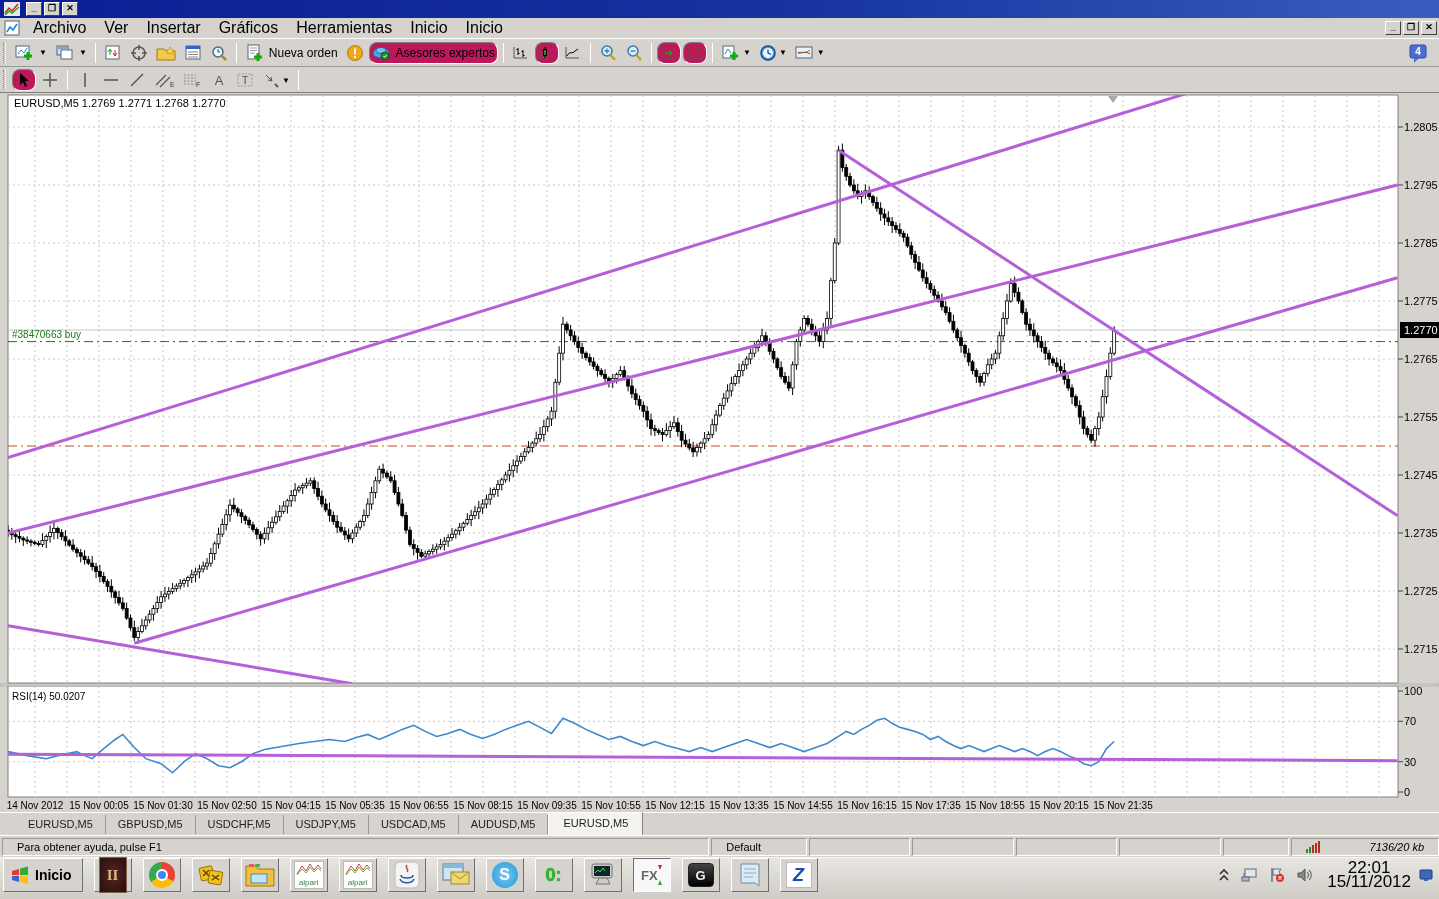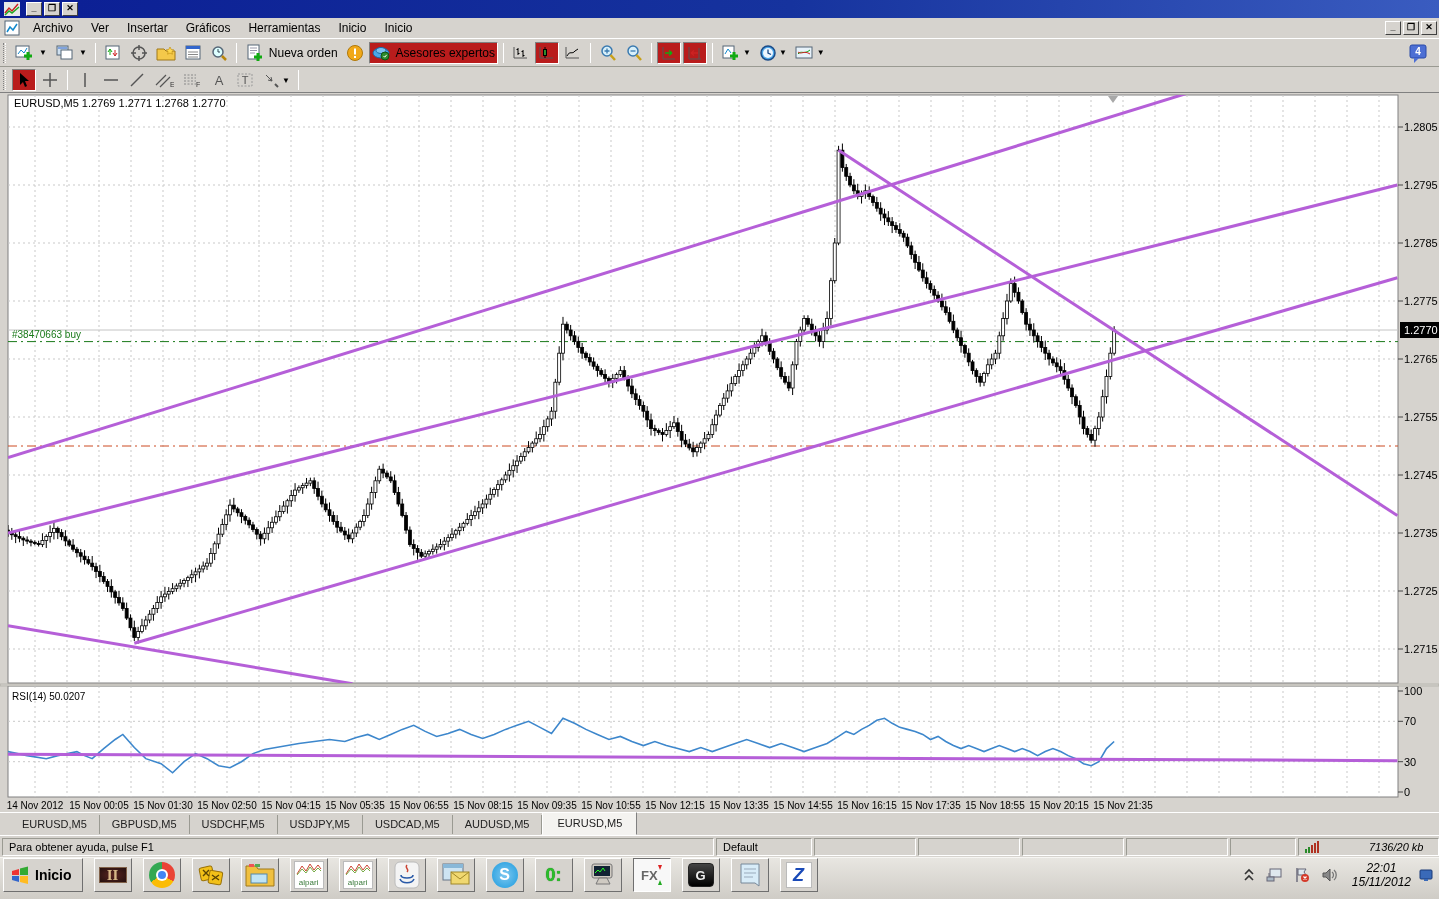--- a/index.html
+++ b/index.html
@@ -9,68 +9,68 @@
   
   .titlebar { position:absolute; left:0; top:0; width:1439px; height:18px;
     background:linear-gradient(to right,#0b1e94 0%,#16339e 55%,#3a5cc0 100%);
     display:flex; align-items:center; padding:0 2px; }
   .titlebar .ticon { width:16px; height:14px; margin:0 4px 0 2px; }
   .titlebar .ttext { color:#fff; font-weight:bold; font-size:12px; flex:1; white-space:nowrap; }
   .winbtn { width:16px; height:14px; background:#d6d3ce; border:1px solid; border-color:#fff #404040 #404040 #fff;
     font-size:9px; line-height:11px; text-align:center; color:#000; margin-left:2px; font-weight:bold; }
   .menubar { position:absolute; left:0; top:18px; width:1439px; height:21px; background:#d6d3ce;
     display:flex; align-items:center; border-bottom:1px solid #fff; }
-  .menu-item { font-size:12px; color:#000; padding:2px 9px; }
+  .menu-item { font-size:16px; color:#000; padding:2px 9px; }
   .mdi-icon { width:16px; height:16px; margin:0 4px; }
   .childbtns { margin-left:auto; display:flex; margin-right:2px; }
 
   .toolbar { position:absolute; left:0; width:1439px; background:#d6d3ce; display:flex; align-items:center; }
   .tb1 { top:39px; height:28px; border-bottom:1px solid #9a9a92; }
   .tb2 { top:68px; height:25px; border-bottom:1px solid #808080; }
   .grip { width:3px; height:20px; border-left:1px dotted #808080; border-right:1px dotted #fff; margin:0 5px 0 3px; }
   .tbtn { height:22px; min-width:24px; display:flex; align-items:center; justify-content:center;
     border:1px solid transparent; margin:0 1px; padding:0 2px; }
   .tbtn.pressed { border-color:#808080 #fff #fff #808080;
-    background:#b91c1c; }
+    background:#be185d;border-radius:8px; }
   .tbtn .cap { font-size:12px; color:#000; margin-left:4px; white-space:nowrap; }
   .tsep { width:1px; height:20px; background:#9a9a92; border-right:1px solid #fff; margin:0 4px; }
   .drop { font-size:8px; color:#000; margin-left:2px; }
   .tfbtn { font-size:11px; color:#333; padding:3px 7px; border:1px solid transparent; margin:0 1px; }
   .tfbtn.on { border-color:#808080 #fff #fff #808080; background:#e7e5e0; }
   .notif { position:absolute; right:8px; top:42px; width:26px; height:24px; display:flex; align-items:center; justify-content:center; }
 
   
   .chartwrap { position:absolute; left:0; top:93px; width:1439px; height:719px; background:#d6d3ce; }
   svg text { font-family:"Liberation Sans",sans-serif; }
 
   
   .tabsbar { position:absolute; left:0; top:812px; width:1439px; height:23px; background:#d6d3ce;
-    display:flex; align-items:flex-end; padding-left:10px; border-top:1px solid #fff; }
+    display:flex; align-items:flex-end; padding-left:16px; border-top:1px solid #fff; }
   .tab { font-size:11px; color:#222; padding:3px 12px 4px; border-right:1px solid #9a9a92; margin-bottom:1px; white-space:nowrap; }
   .tab.active { background:#f4f3f0; border:1px solid; border-color:#fff #808080 #f4f3f0 #fff; margin-bottom:0;
     padding:4px 14px 5px; font-weight:normal; }
 
   
   .statusbar { position:absolute; left:0; top:835px; width:1439px; height:22px; background:#d6d3ce;
     border-top:1px solid #fff; display:flex; align-items:center; font-size:11px; color:#000; }
   .scell { height:18px; border:1px solid; border-color:#9a9a92 #fff #fff #9a9a92; margin-left:2px;
-    display:flex; align-items:center; padding:0 6px; white-space:nowrap; }
+    display:flex; align-items:center; padding:0 14px; white-space:nowrap; }
 
   
   .taskbar { position:absolute; left:0; top:857px; width:1439px; height:42px;
     background:linear-gradient(#e8e6e1,#cfccc6); border-top:1px solid #f6f5f2; display:flex; align-items:flex-start; }
   .startbtn { height:34px; margin-left:3px; padding:0 10px 0 6px; display:flex; align-items:center;
     background:#d6d3ce; border:1px solid; border-color:#fff #6f6f6f #6f6f6f #fff; }
   .startbtn span { font-weight:bold; font-size:14px; margin-left:5px; }
   .taskicon { width:38px; height:34px; margin-left:11px; background:#d6d3ce; border:1px solid;
     border-color:#fff #6f6f6f #6f6f6f #fff; display:flex; align-items:center; justify-content:center; }
   .taskicon.active { background:#f8f8f8; border-color:#6f6f6f #fff #fff #6f6f6f; }
   .tray { margin-left:auto; display:flex; align-items:center; height:34px; padding:0 4px; }
   .trayicon { margin:0 5px; display:flex; align-items:center; }
-  .clock { text-align:center; font-size:12px; color:#000; line-height:14px; margin:4px 8px;font-style:italic; }
+  .clock { text-align:center; font-size:17px; color:#000; line-height:14px; margin:4px 8px; }
   .showdesk { width:14px; height:34px; margin-right:2px; display:flex; align-items:center; }
 </style>
 </head>
 <body>
 
 <div class="screen">
 
   <div class="titlebar">
     <svg class="ticon" viewBox="0 0 16 14">
       <rect x="0" y="0" width="16" height="14" fill="#e8e8e8"></rect>
@@ -1131,21 +1131,21 @@
     <div class="startbtn">
       <svg width="20" height="18" viewBox="0 0 20 18">
         <path d="M2 5 l7 -2 v6 h-7 z" fill="#e33"></path>
           <path d="M10 2.6 l8 -2 v8.4 h-8 z" fill="#3a3"></path>
         <path d="M2 10 h7 v6 l-7 -2 z" fill="#36c"></path>
           <path d="M10 10 h8 v8 l-8 -2 z" fill="#fb2"></path>
       </svg>
       <span>Inicio</span>
     </div>
     <div class="taskicon">
-      <div style="width:28px;height:16px;background:radial-gradient(#5a2420,#24100e);border:1px solid #806048;color:#d8b888;font-family:'Liberation Serif',serif;font-size:15px;font-weight:bold;display:flex;align-items:center;justify-content:center;">II</div>
+      <div style="width:28px;height:36px;background:radial-gradient(#5a2420,#24100e);border:1px solid #806048;color:#d8b888;font-family:'Liberation Serif',serif;font-size:15px;font-weight:bold;display:flex;align-items:center;justify-content:center;">II</div>
     </div>
     <div class="taskicon">
       <div style="width:26px;height:26px;border-radius:50%;background:conic-gradient(#ea4335 0 33%,#fbbc05 33% 66%,#34a853 66% 100%);position:relative;">
         <div style="position:absolute;left:7px;top:7px;width:12px;height:12px;border-radius:50%;background:#fff;"></div>
         <div style="position:absolute;left:9px;top:9px;width:8px;height:8px;border-radius:50%;background:#4285f4;"></div>
       </div>
     </div>
     <div class="taskicon">
       <svg width="28" height="28" viewBox="0 0 28 28">
         <rect x="3" y="6" width="13" height="13" rx="2" transform="rotate(-12 9 12)" fill="#f2c018" stroke="#9a7208"></rect>

